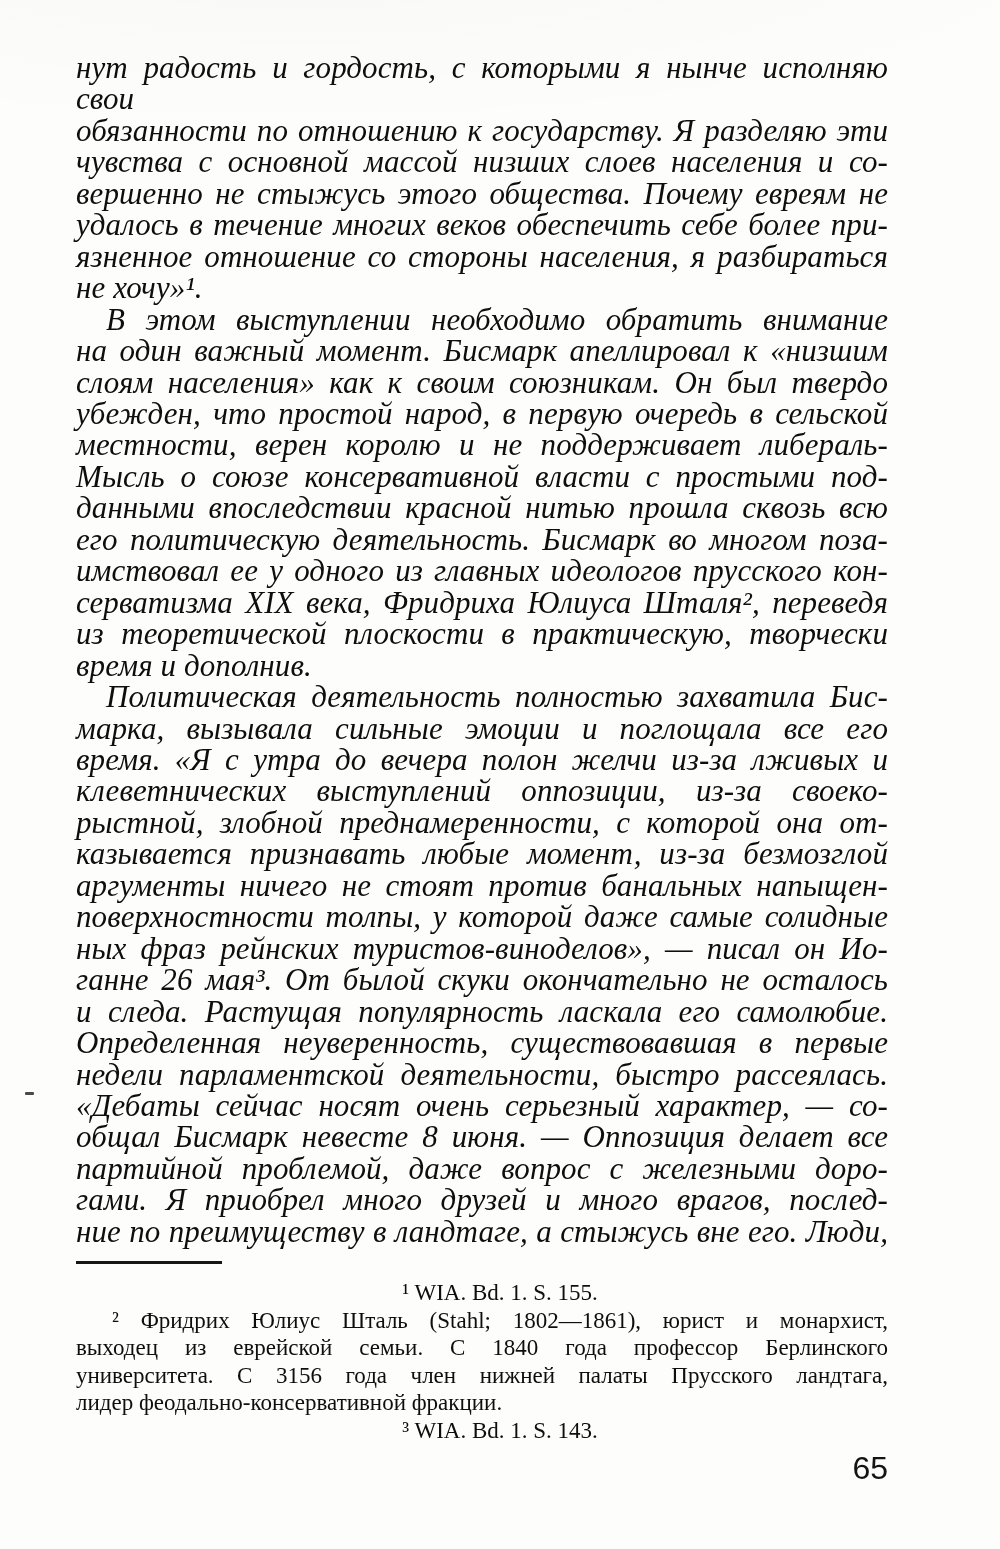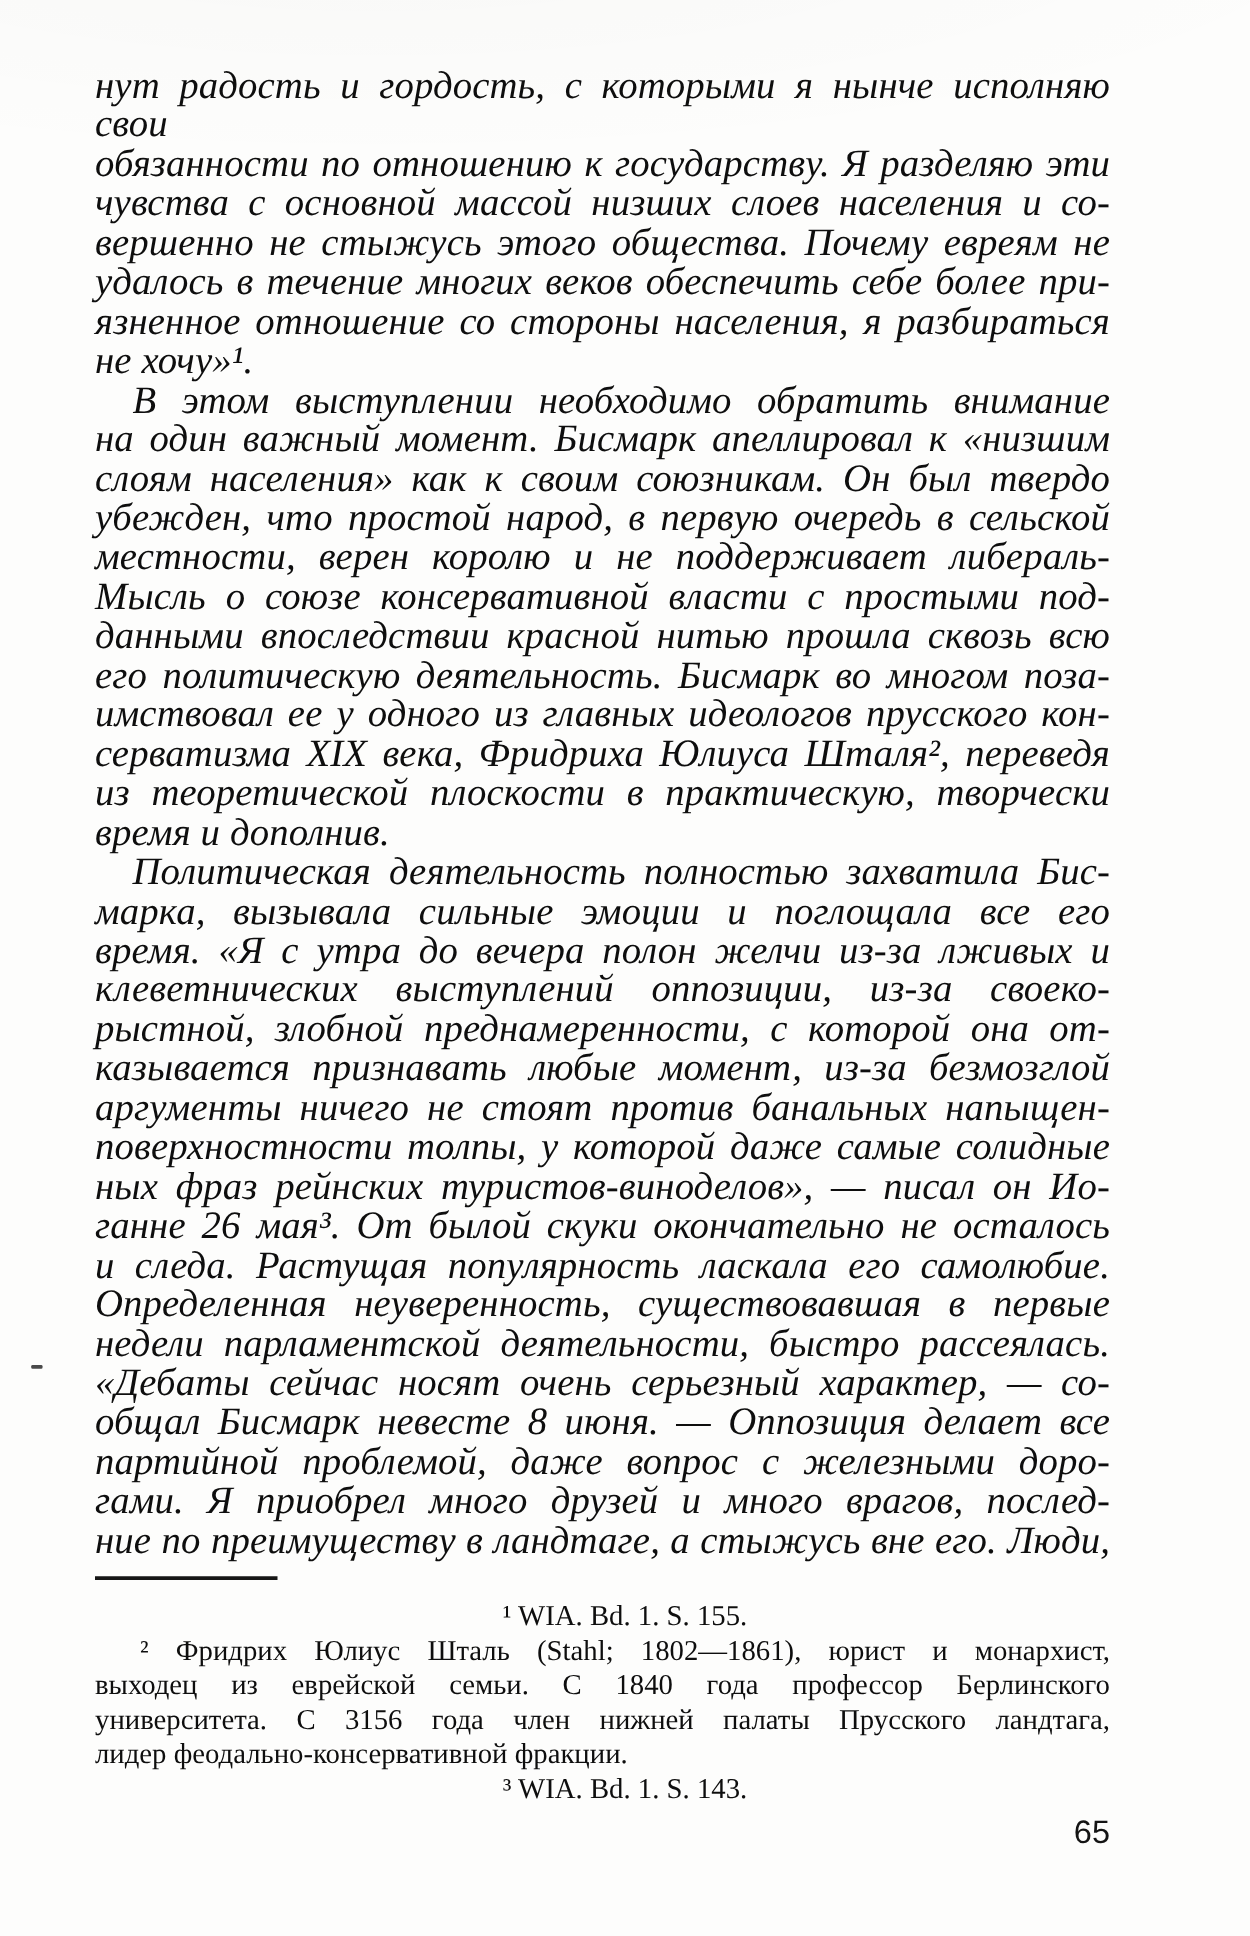--- a/index.html
+++ b/index.html
@@ -64,21 +64,21 @@
   .footnotes .line.ind {
     text-indent: 36px;
   }
   .page-number {
     position: absolute;
     left: 76px;
     top: 1450px;
     width: 812px;
     text-align: right;
     font-family: "Liberation Sans", sans-serif;
-    font-size: 26px;
+    font-size: 32px;
     color: #141414;
   }
   .margin-mark {
     position: absolute;
     left: 25px;
     top: 1092px;
     width: 9px;
     height: 3px;
     background: #4a4a4a;
     border-radius: 1px;

